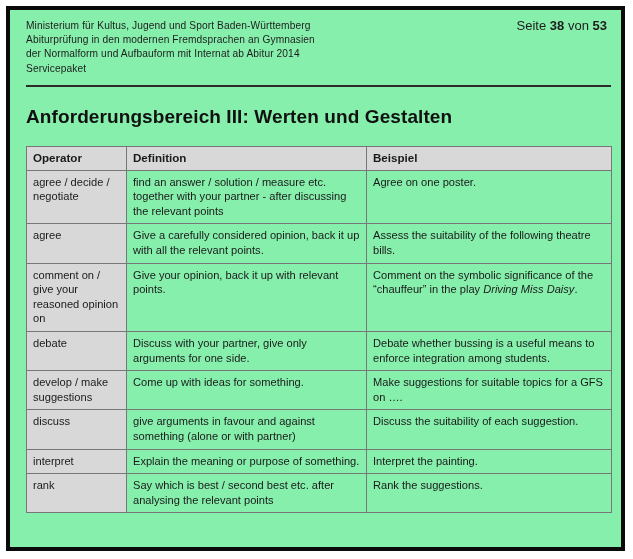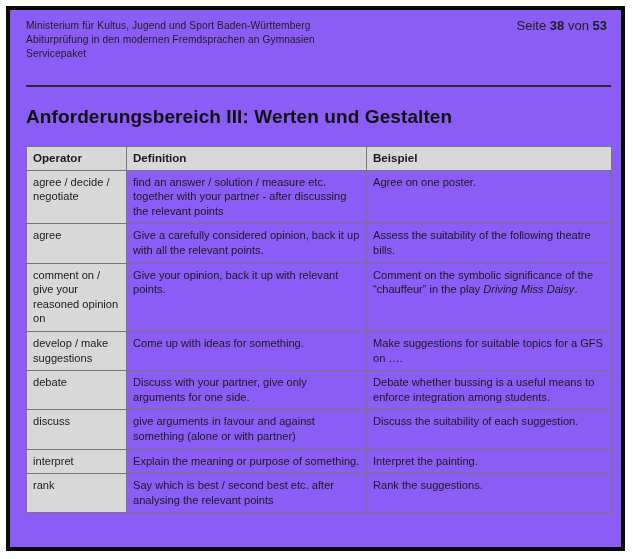--- a/index.html
+++ b/index.html
@@ -22,21 +22,21 @@
     width: 619px;
     height: 545px;
     border: 4px solid #0a0a0a;
     box-sizing: border-box;
     background: #ffffff;
   }
 
   .page-inner {
     position: absolute;
     left: 0; top: 0; right: 0; bottom: 0;
-    background: #8b5cf6;
+    background: #86efac;
     padding: 0;
   }
 
   
   .doc-header {
     position: absolute;
     left: 16px;
     top: 9px;
     right: 14px;
     display: flex;
@@ -116,20 +116,21 @@
 </head>
 <body>
 
 <div class="page-frame">
   <div class="page-inner">
 
     <div class="doc-header">
       <div class="header-left">
         <div>Ministerium für Kultus, Jugend und Sport Baden-Württemberg</div>
         <div>Abiturprüfung in den modernen Fremdsprachen an Gymnasien</div>
+        <div>der Normalform und Aufbauform mit Internat ab Abitur 2014</div>
         <div>Servicepaket</div>
       </div>
       <div class="header-right">
         <span>Seite</span>
         <b>38</b>
         <span>von</span>
         <b>53</b>
       </div>
     </div>
 
@@ -160,30 +161,30 @@
           <td class="op-cell">agree</td>
           <td>Give a carefully considered opinion, back it up with all the relevant points.</td>
           <td>Assess the suitability of the following theatre bills.</td>
         </tr>
         <tr>
           <td class="op-cell">comment on / give your reasoned opinion on</td>
           <td>Give your opinion, back it up with relevant points.</td>
           <td><span>Comment on the symbolic significance of the “chauffeur” in the play </span><em>Driving Miss Daisy</em><span>.</span></td>
         </tr>
         <tr>
+          <td class="op-cell">debate</td>
+          <td>Discuss with your partner, give only arguments for one side.</td>
+          <td>Debate whether bussing is a useful means to enforce integration among students.</td>
+        </tr>
+        <tr>
           <td class="op-cell">develop / make suggestions</td>
           <td>Come up with ideas for something.</td>
           <td>Make suggestions for suitable topics for a GFS on ….</td>
         </tr>
         <tr>
-          <td class="op-cell">debate</td>
-          <td>Discuss with your partner, give only arguments for one side.</td>
-          <td>Debate whether bussing is a useful means to enforce integration among students.</td>
-        </tr>
-        <tr>
           <td class="op-cell">discuss</td>
           <td>give arguments in favour and against something (alone or with partner)</td>
           <td>Discuss the suitability of each suggestion.</td>
         </tr>
         <tr>
           <td class="op-cell">interpret</td>
           <td>Explain the meaning or purpose of something.</td>
           <td>Interpret the painting.</td>
         </tr>
         <tr>

